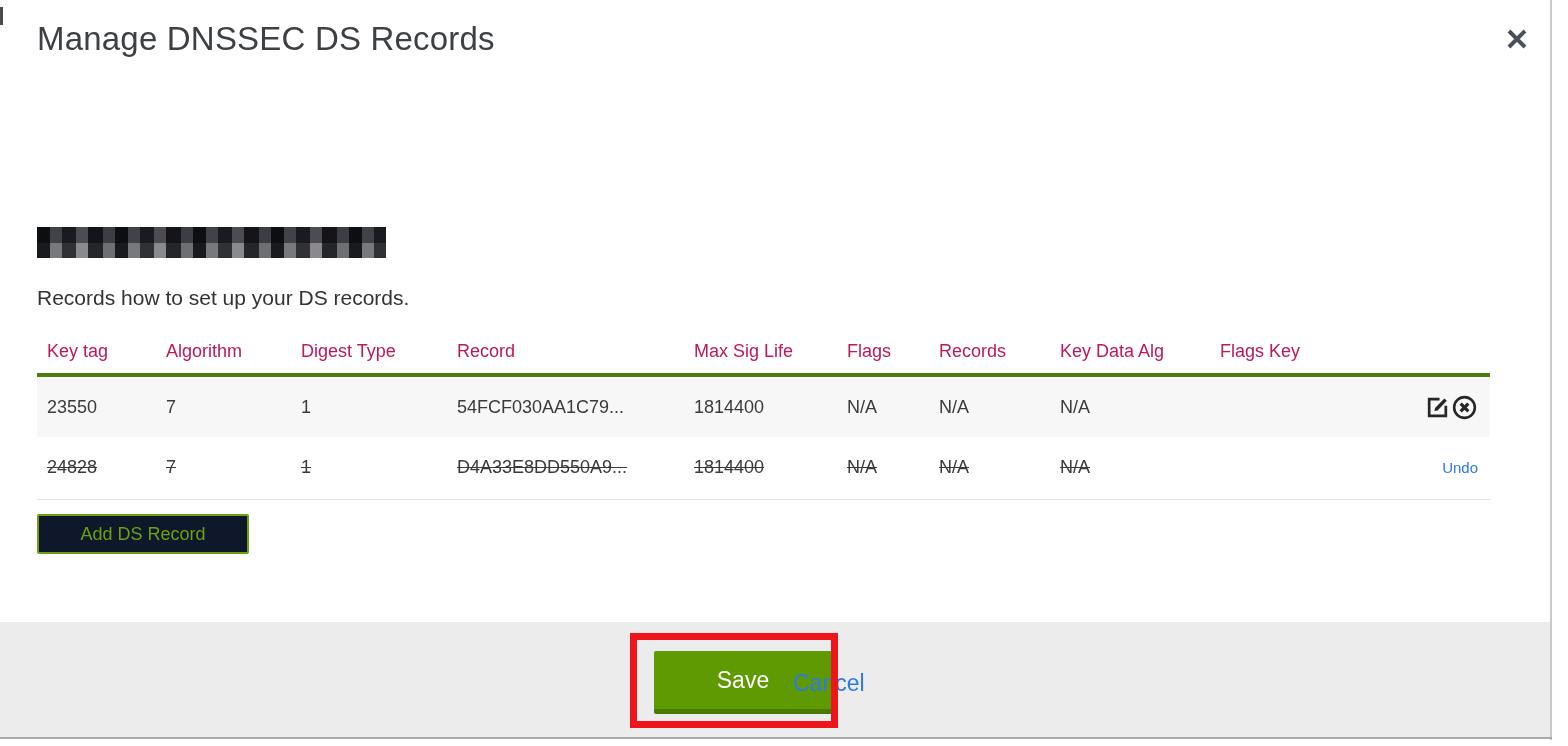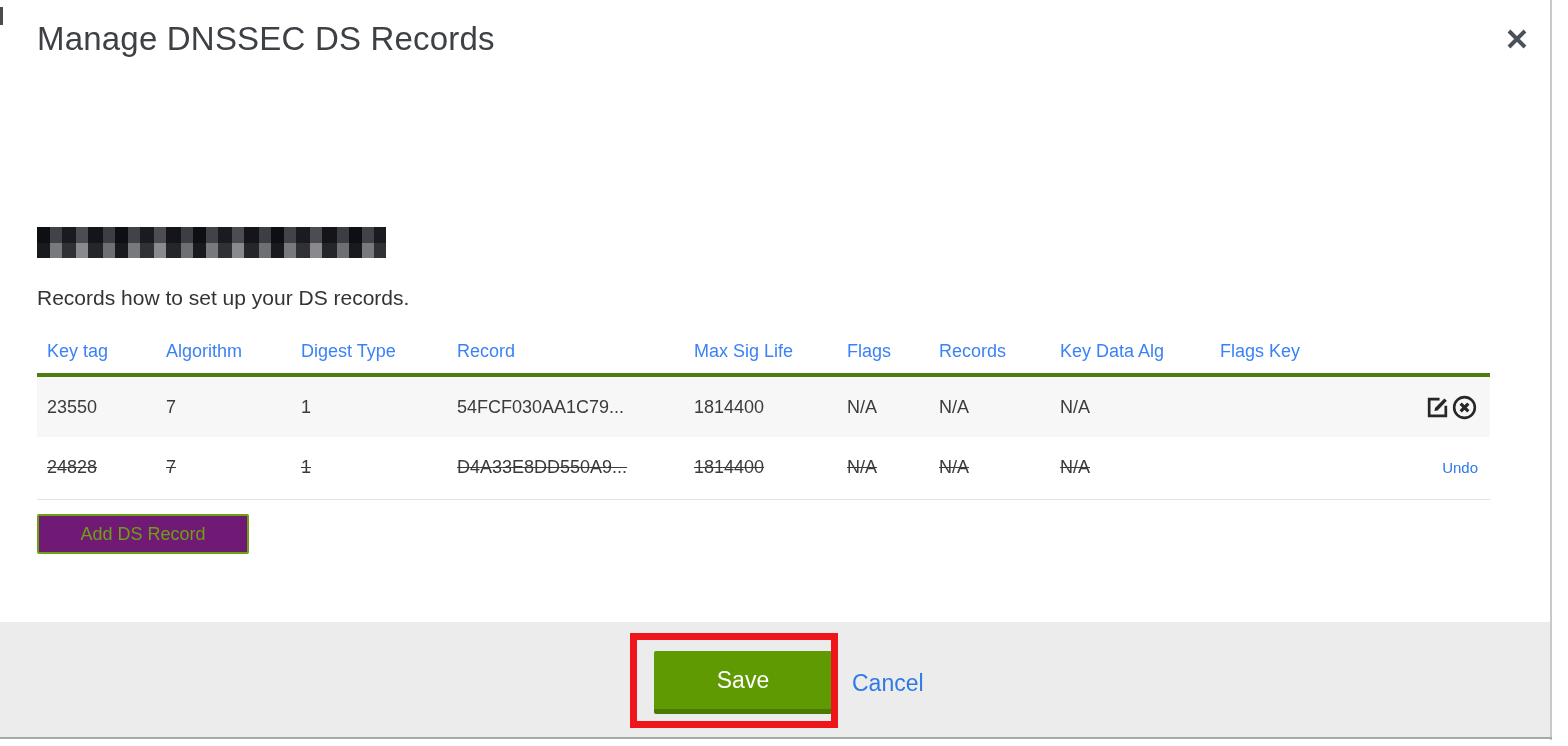--- a/index.html
+++ b/index.html
@@ -24,37 +24,37 @@
         rgba(60,62,70,0.9) 25px 39px, rgba(175,176,180,0.35) 39px 51px,
         rgba(45,46,52,0.92) 51px 66px, rgba(110,112,118,0.5) 66px 78px),
       repeating-linear-gradient(0deg, #9a9a9e 0 15px, #55565c 15px 31px);
     background-blend-mode:multiply;
   }
 
   .instruction { position:absolute; left:37px; top:286px; font-size:21px; color:#333; }
 
   
   .ds-table { position:absolute; left:37px; top:330px; width:1453px; border-collapse:collapse; table-layout:fixed; font-size:18px; color:#3b3b3b; }
-  .ds-table th { font-weight:400; text-align:left; padding:0 0 0 10px; height:45px; vertical-align:middle; color:#3b82f6; }
+  .ds-table th { font-weight:400; text-align:left; padding:0 0 0 10px; height:45px; vertical-align:middle; color:#be185d; }
   .ds-table td { padding:0 0 0 10px; height:62px; vertical-align:middle; }
   .ds-table tbody tr.row-normal { background:#f7f7f7; }
   .ds-table tbody tr.row-normal td { border-top:4px solid #4d7c0f; }
   .ds-table tbody tr.row-deleted td { border-bottom:1px solid #e2e2e2; }
   .ds-table tbody tr.row-deleted td.cell-text { text-decoration:line-through; }
   .cell-actions { text-align:right; padding:0 12px 0 0 !important; white-space:nowrap; }
   .icon-btn { background:none; border:none; padding:0; margin:0; cursor:pointer; vertical-align:middle; line-height:0; }
   .undo-link, .cancel-link { color:#2e79e8; text-decoration:none; cursor:pointer; }
   .undo-link { font-size:15px; }
 
-  .add-btn { position:absolute; left:37px; top:514px; width:212px; height:40px; background:#701a75; border:2px solid #6da014; border-radius:2px; color:#6da014; font-size:18px; font-family:"Liberation Sans", sans-serif; cursor:pointer; }
+  .add-btn { position:absolute; left:37px; top:514px; width:212px; height:40px; background:#0f172a; border:2px solid #6da014; border-radius:2px; color:#6da014; font-size:18px; font-family:"Liberation Sans", sans-serif; cursor:pointer; }
 
   
   .footer { position:absolute; left:0; top:622px; width:1552px; height:115px; background:#ececec; }
   .save-btn { position:absolute; left:654px; top:651px; width:178px; height:63px; background:#609a03; border:none; border-bottom:5px solid #4b7a02; border-radius:2px; color:#fff; font-size:23px; font-family:"Liberation Sans", sans-serif; cursor:pointer; }
-  .cancel-link { position:absolute; left:852px; top:670px; font-size:23px; }
+  .cancel-link { position:absolute; left:793px; top:670px; font-size:23px; }
 
   
   .annotation-box { position:absolute; left:630px; top:633px; width:208px; height:95px; border:7px solid #ee161b; background:transparent; pointer-events:none; }
 </style>
 </head>
 <body>
 
 <div class="screen">
 
   <span class="left-artifact"></span>

